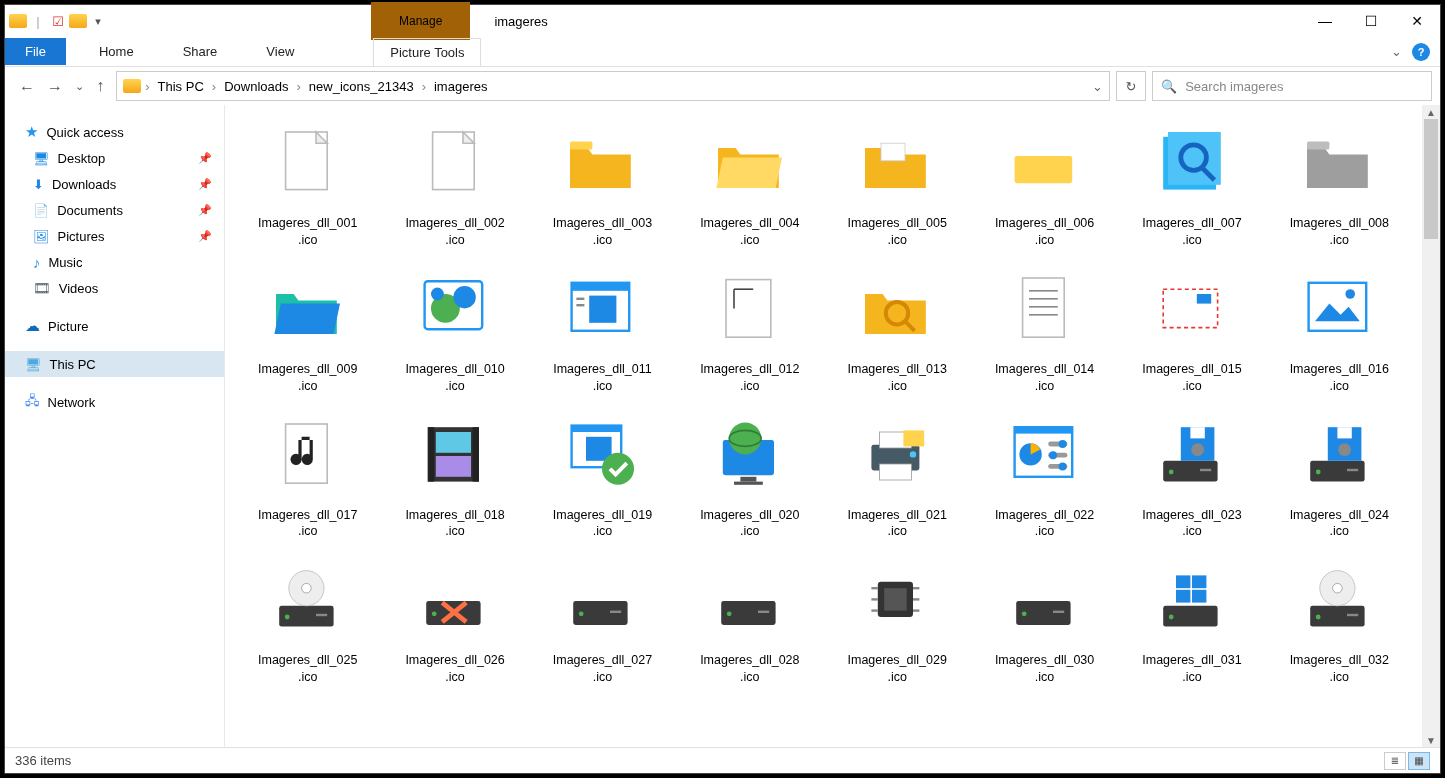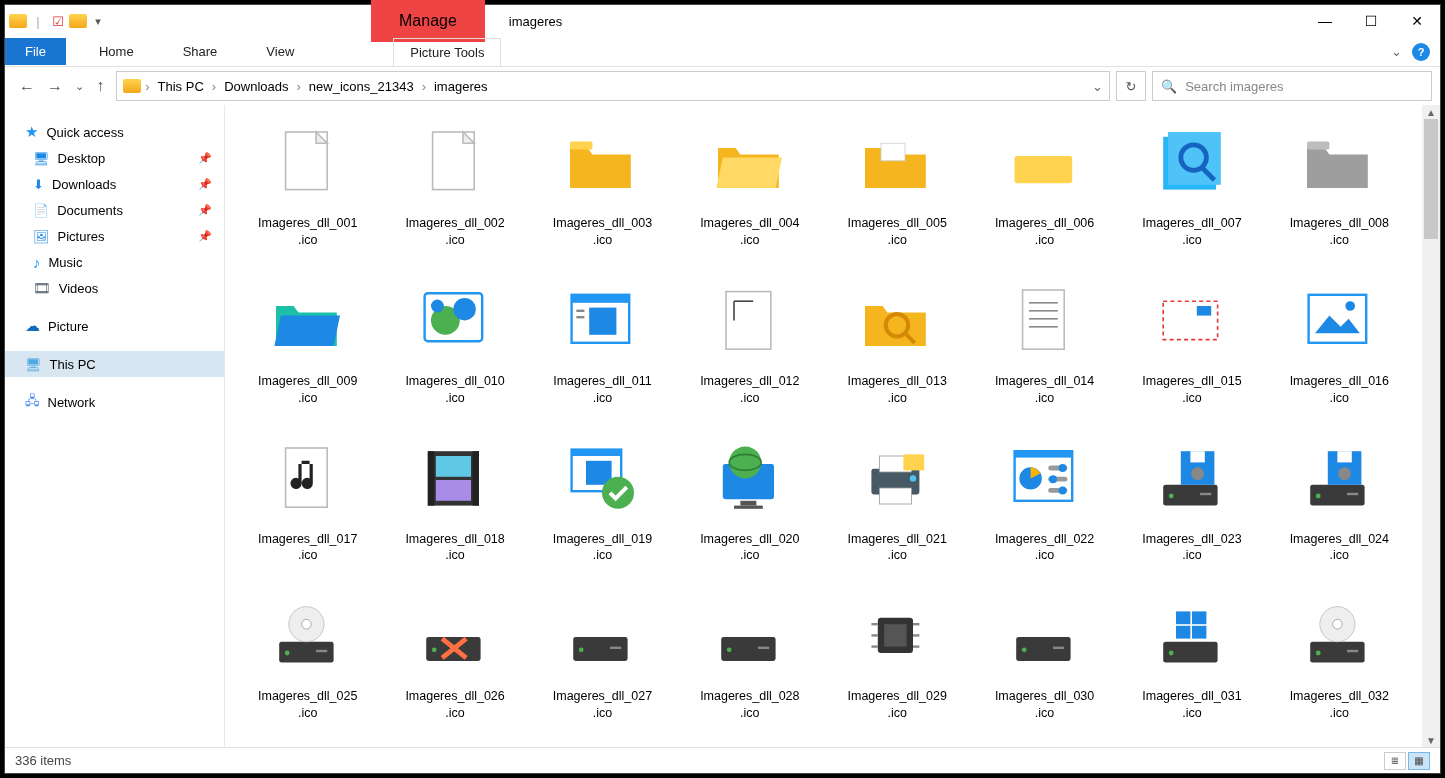--- a/index.html
+++ b/index.html
@@ -1,47 +1,47 @@
 <!DOCTYPE html>
 <html><head>
 <meta charset="utf-8">
 <style>
 * { margin:0; padding:0; box-sizing:border-box; font-family:"Segoe UI",Tahoma,sans-serif; font-size:13px; }
 body { background:#000; width:1445px; height:778px; overflow:hidden; padding:4px; }
 .window { background:#fff; width:100%; height:100%; display:flex; flex-direction:column; border:1px solid #444; }
 .titlebar { display:flex; align-items:center; height:32px; background:#fff; }
 .titlebar .qat { display:flex; align-items:center; gap:2px; padding:0 4px; }
 .titlebar .qat-icon { width:18px; height:18px; display:flex; align-items:center; justify-content:center; }
-.manage-tab { background:#ef4444; padding:12px 28px; margin-left:260px; font-size:16px; }
+.manage-tab { background:#a16207; padding:12px 28px; margin-left:260px; font-size:12px; }
 .win-title { margin-left:24px; font-size:13px; }
 .wincontrols { margin-left:auto; display:flex; }
 .wincontrols div { width:46px; height:32px; display:flex; align-items:center; justify-content:center; font-size:14px; }
 .ribbon-tabs { display:flex; align-items:center; height:30px; border-bottom:1px solid #e0e0e0;gap:17px; }
 .rtab { padding:6px 16px; font-size:13px; color:#222; }
 .rtab.file { background:#1976d2; color:#fff; padding:6px 20px; }
-.rtab.ctx { border:1px solid #ddd; border-bottom:none; margin-left:66px; }
+.rtab.ctx { border:1px solid #ddd; border-bottom:none; margin-left:46px; }
 .ribbon-right { margin-left:auto; display:flex; align-items:center; gap:10px; padding-right:10px; }
 .help-icon { width:18px; height:18px; background:#1e88e5; border-radius:50%; color:#fff; display:flex; align-items:center; justify-content:center; font-size:11px; font-weight:bold; }
 .navbar { display:flex; align-items:center; height:38px; padding:4px 8px; gap:6px; }
 .nav-arrows { display:flex; gap:12px; align-items:center; padding:0 6px; }
 .nav-arrows span { color:#555; font-size:16px; }
 .addrbar { flex:1; display:flex; align-items:center; border:1px solid #ccc; height:30px; padding:0 6px; gap:2px; }
 .addrbar .crumb { padding:2px 4px; }
 .addrbar .sep { color:#888; padding:0 2px; }
 .refresh { width:30px; height:30px; border:1px solid #ccc; display:flex; align-items:center; justify-content:center; color:#555; }
 .search { width:280px; height:30px; border:1px solid #ccc; display:flex; align-items:center; padding:0 8px; gap:8px; color:#888; }
 .body { flex:1; display:flex; overflow:hidden; }
 .nav { width:220px; border-right:1px solid #e8e8e8; padding:10px 0; overflow-y:auto; }
 .nav-item { display:flex; align-items:center; gap:8px; padding:4px 12px 4px 28px; height:26px; }
 .nav-item.sel { background:#d8e6f2; }
 .nav-item .pin { margin-left:auto; color:#777; font-size:11px; }
 .nav-item.header { padding-left:20px; margin-top:4px; }
 .nav-spacer { height:8px; }
 .content-wrap { flex:1; display:flex; overflow:hidden; }
-.grid { flex:1; overflow-y:auto; padding:10px; display:grid; grid-template-columns:repeat(8,1fr); gap:20px 2px; align-content:start; }
+.grid { flex:1; overflow-y:auto; padding:10px; display:grid; grid-template-columns:repeat(8,1fr); gap:8px 2px; align-content:start; }
 .file { display:flex; flex-direction:column; align-items:center; text-align:center; padding:4px; }
 .file .ic { width:90px; height:90px; display:flex; align-items:center; justify-content:center; margin-bottom:6px; }
 .file .lbl { font-size:12.5px; line-height:1.35; max-width:130px; word-break:break-word; }
 .scroll { width:18px; background:#f0f0f0; position:relative; }
 .scroll .thumb { position:absolute; top:14px; left:2px; right:2px; height:120px; background:#c8c8c8; }
 .scroll .arr { position:absolute; left:0; right:0; height:14px; display:flex; align-items:center; justify-content:center; color:#666; font-size:10px;}
 .scroll .arr.top{top:0}.scroll .arr.bot{bottom:0}
 .status { height:26px; border-top:1px solid #e0e0e0; display:flex; align-items:center; padding:0 10px; font-size:12px; color:#444; }
 .view-toggles { margin-left:auto; display:flex; gap:2px; }
 .vbtn { width:22px; height:18px; border:1px solid #ccc; display:flex; align-items:center; justify-content:center; font-size:10px; }

